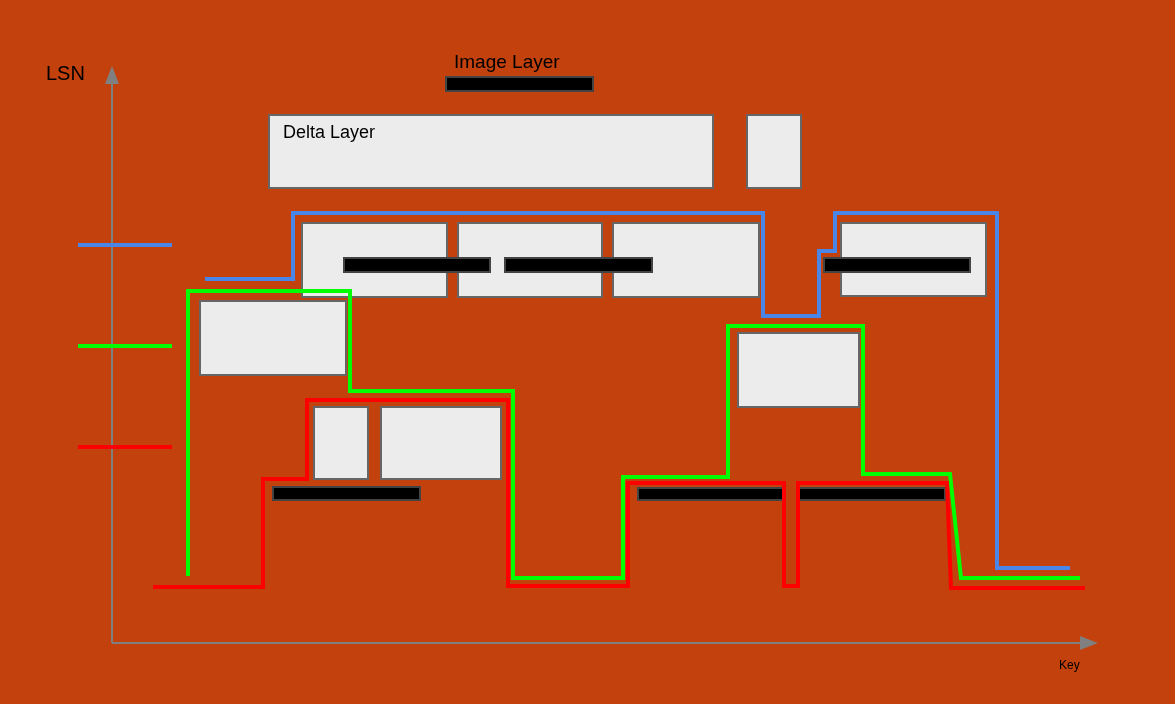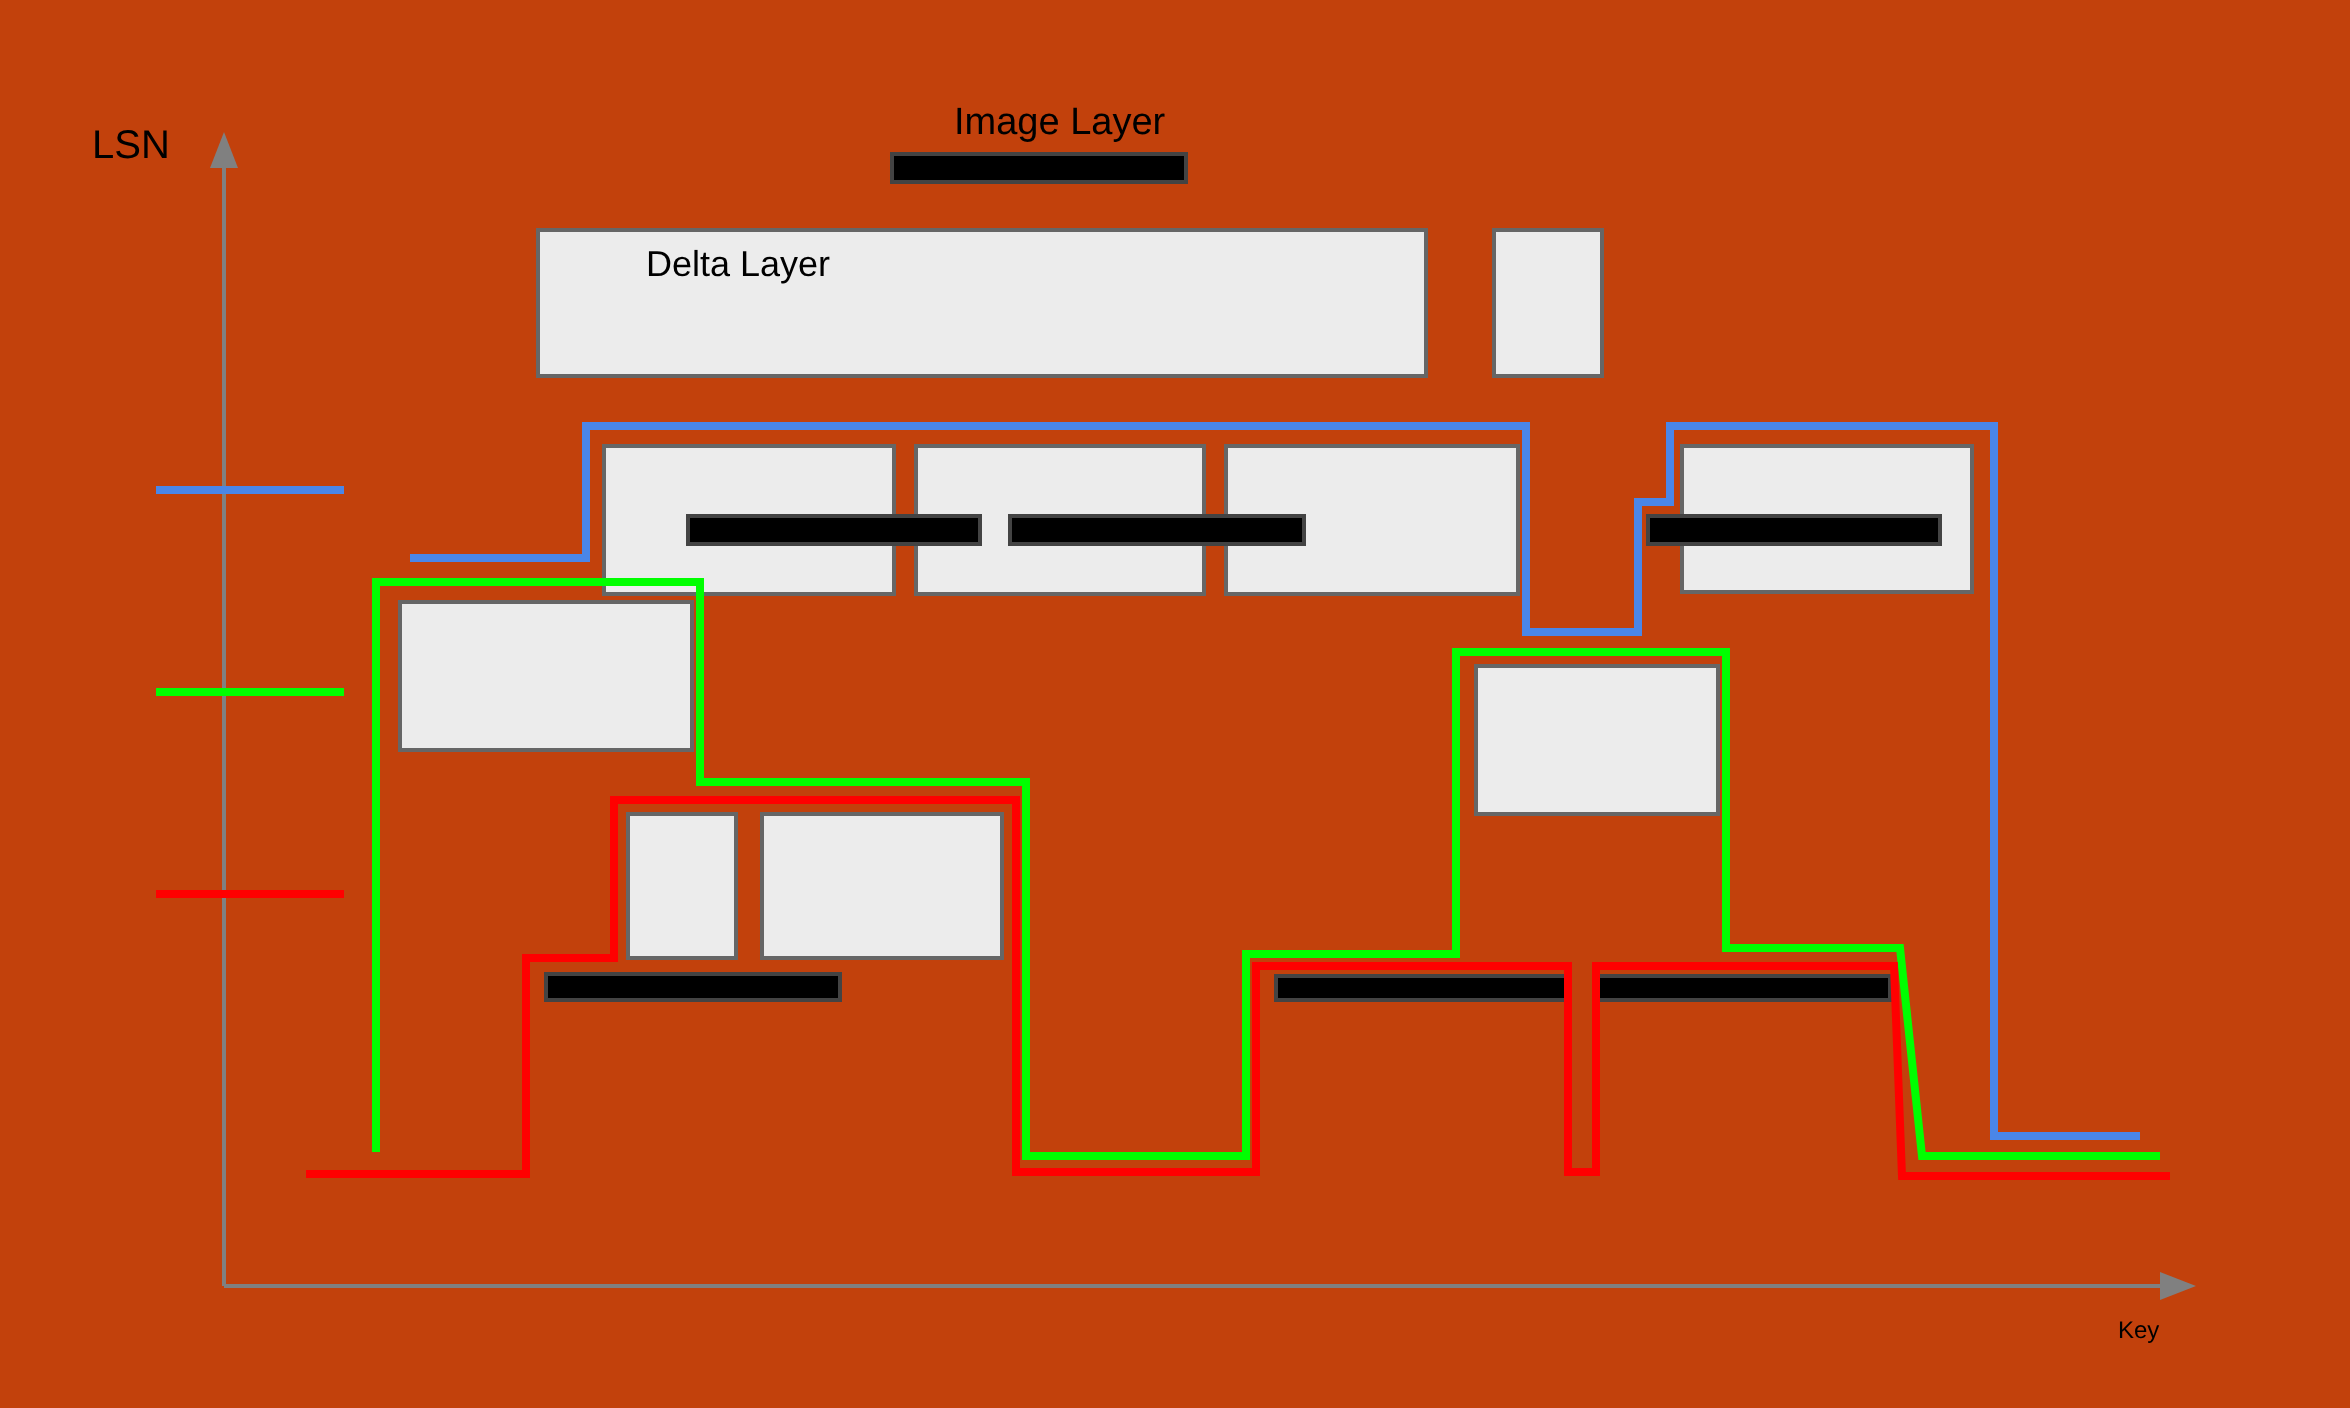--- a/index.html
+++ b/index.html
@@ -7,22 +7,22 @@
     position:relative;
     width:1175px;height:704px;
     background:#c2410c;
     font-family:"Liberation Sans", sans-serif;
     overflow:hidden;
   }
   .stage svg{position:absolute;left:0;top:0;}
   .lbl{position:absolute;color:#000000;white-space:nowrap;line-height:1;}
   [data-name="lsn-axis-label"]{left:46px;top:63px;font-size:20px;}
   [data-name="key-axis-label"]{left:1059px;top:659px;font-size:12px;}
-  [data-name="image-layer-legend-label"]{left:454px;top:52px;font-size:19px;margin-left:23px;}
-  [data-name="delta-layer-label"]{left:283px;top:123px;font-size:18px;margin-left:40px;}
+  [data-name="image-layer-legend-label"]{left:454px;top:52px;font-size:19px;}
+  [data-name="delta-layer-label"]{left:283px;top:123px;font-size:18px;}
 </style>
 </head>
 <body>
 
 <div class="stage" data-name="lsm-layer-diagram">
   <svg data-name="diagram-canvas" width="1175" height="704" viewBox="0 0 1175 704" xmlns="http://www.w3.org/2000/svg">
       <line x1="112" y1="78" x2="112" y2="643" stroke="#808080" stroke-width="2" data-name="y-axis-line"></line>
       <polygon points="112,66 105,84 119,84" fill="#808080" data-name="y-axis-arrow-icon"></polygon>
       <line x1="112" y1="643" x2="1084" y2="643" stroke="#808080" stroke-width="2" data-name="x-axis-line"></line>
       <polygon points="1098,643 1080,636 1080,650" fill="#808080" data-name="x-axis-arrow-icon"></polygon>

